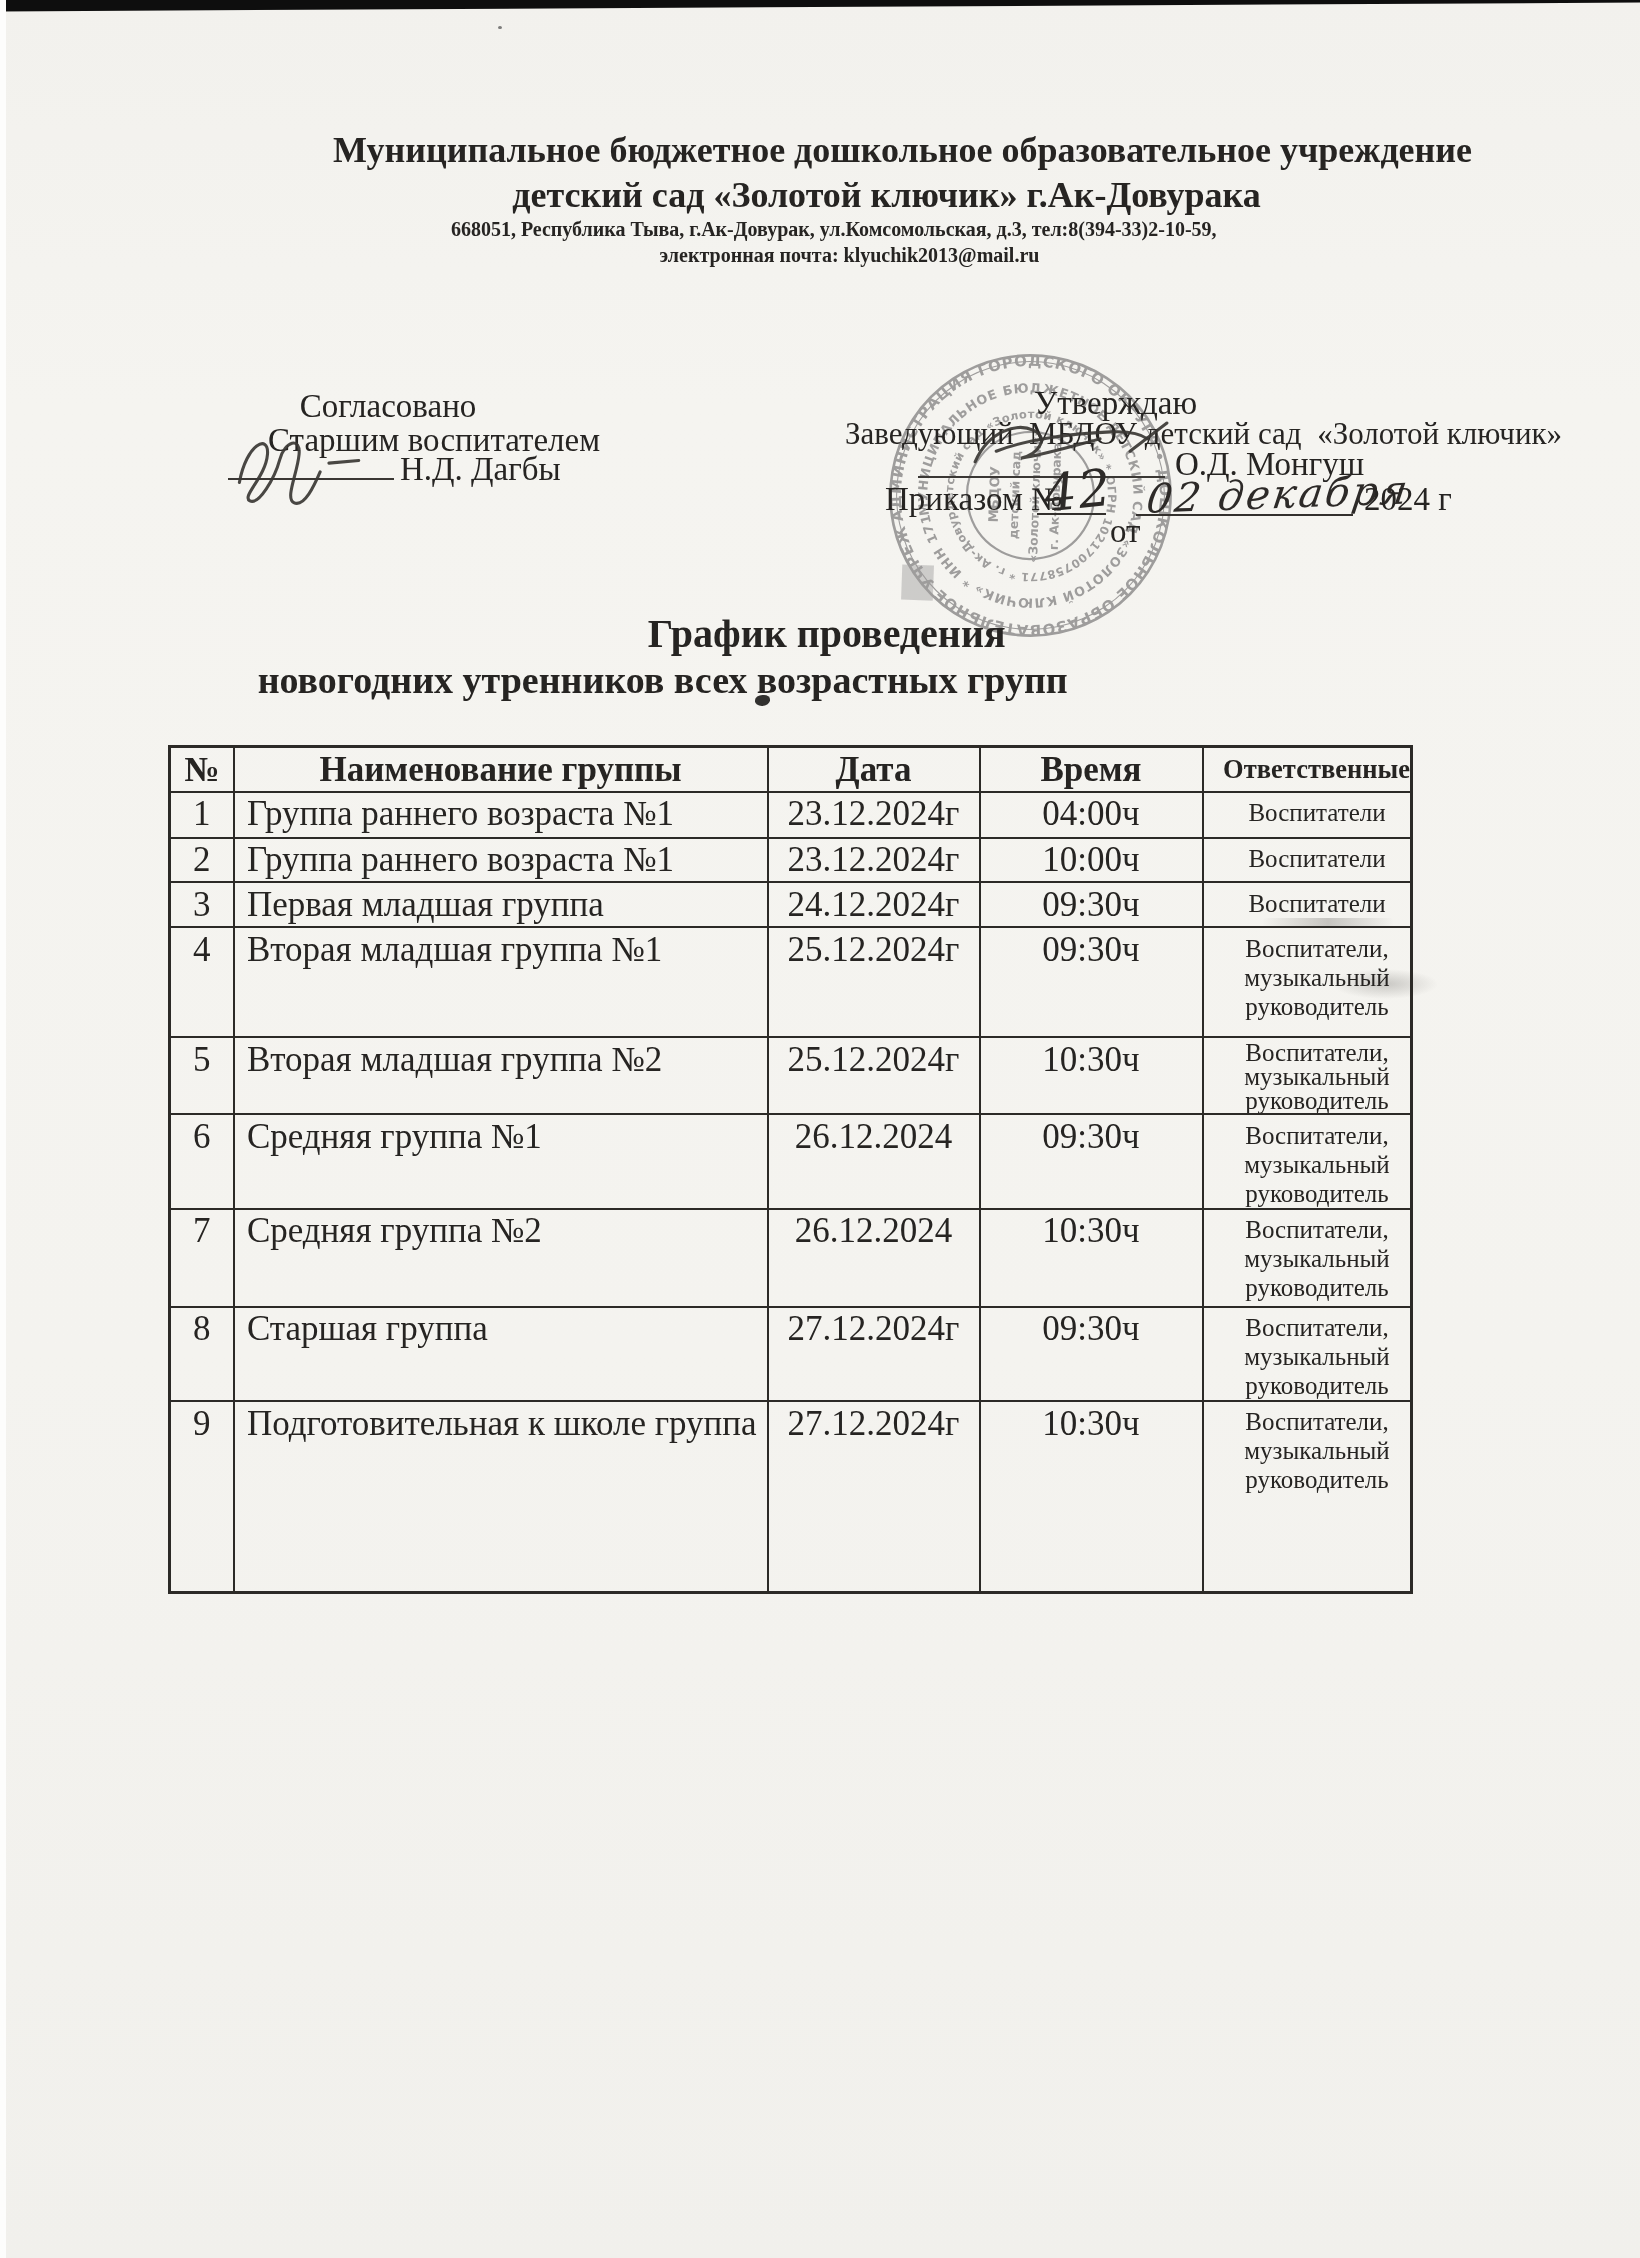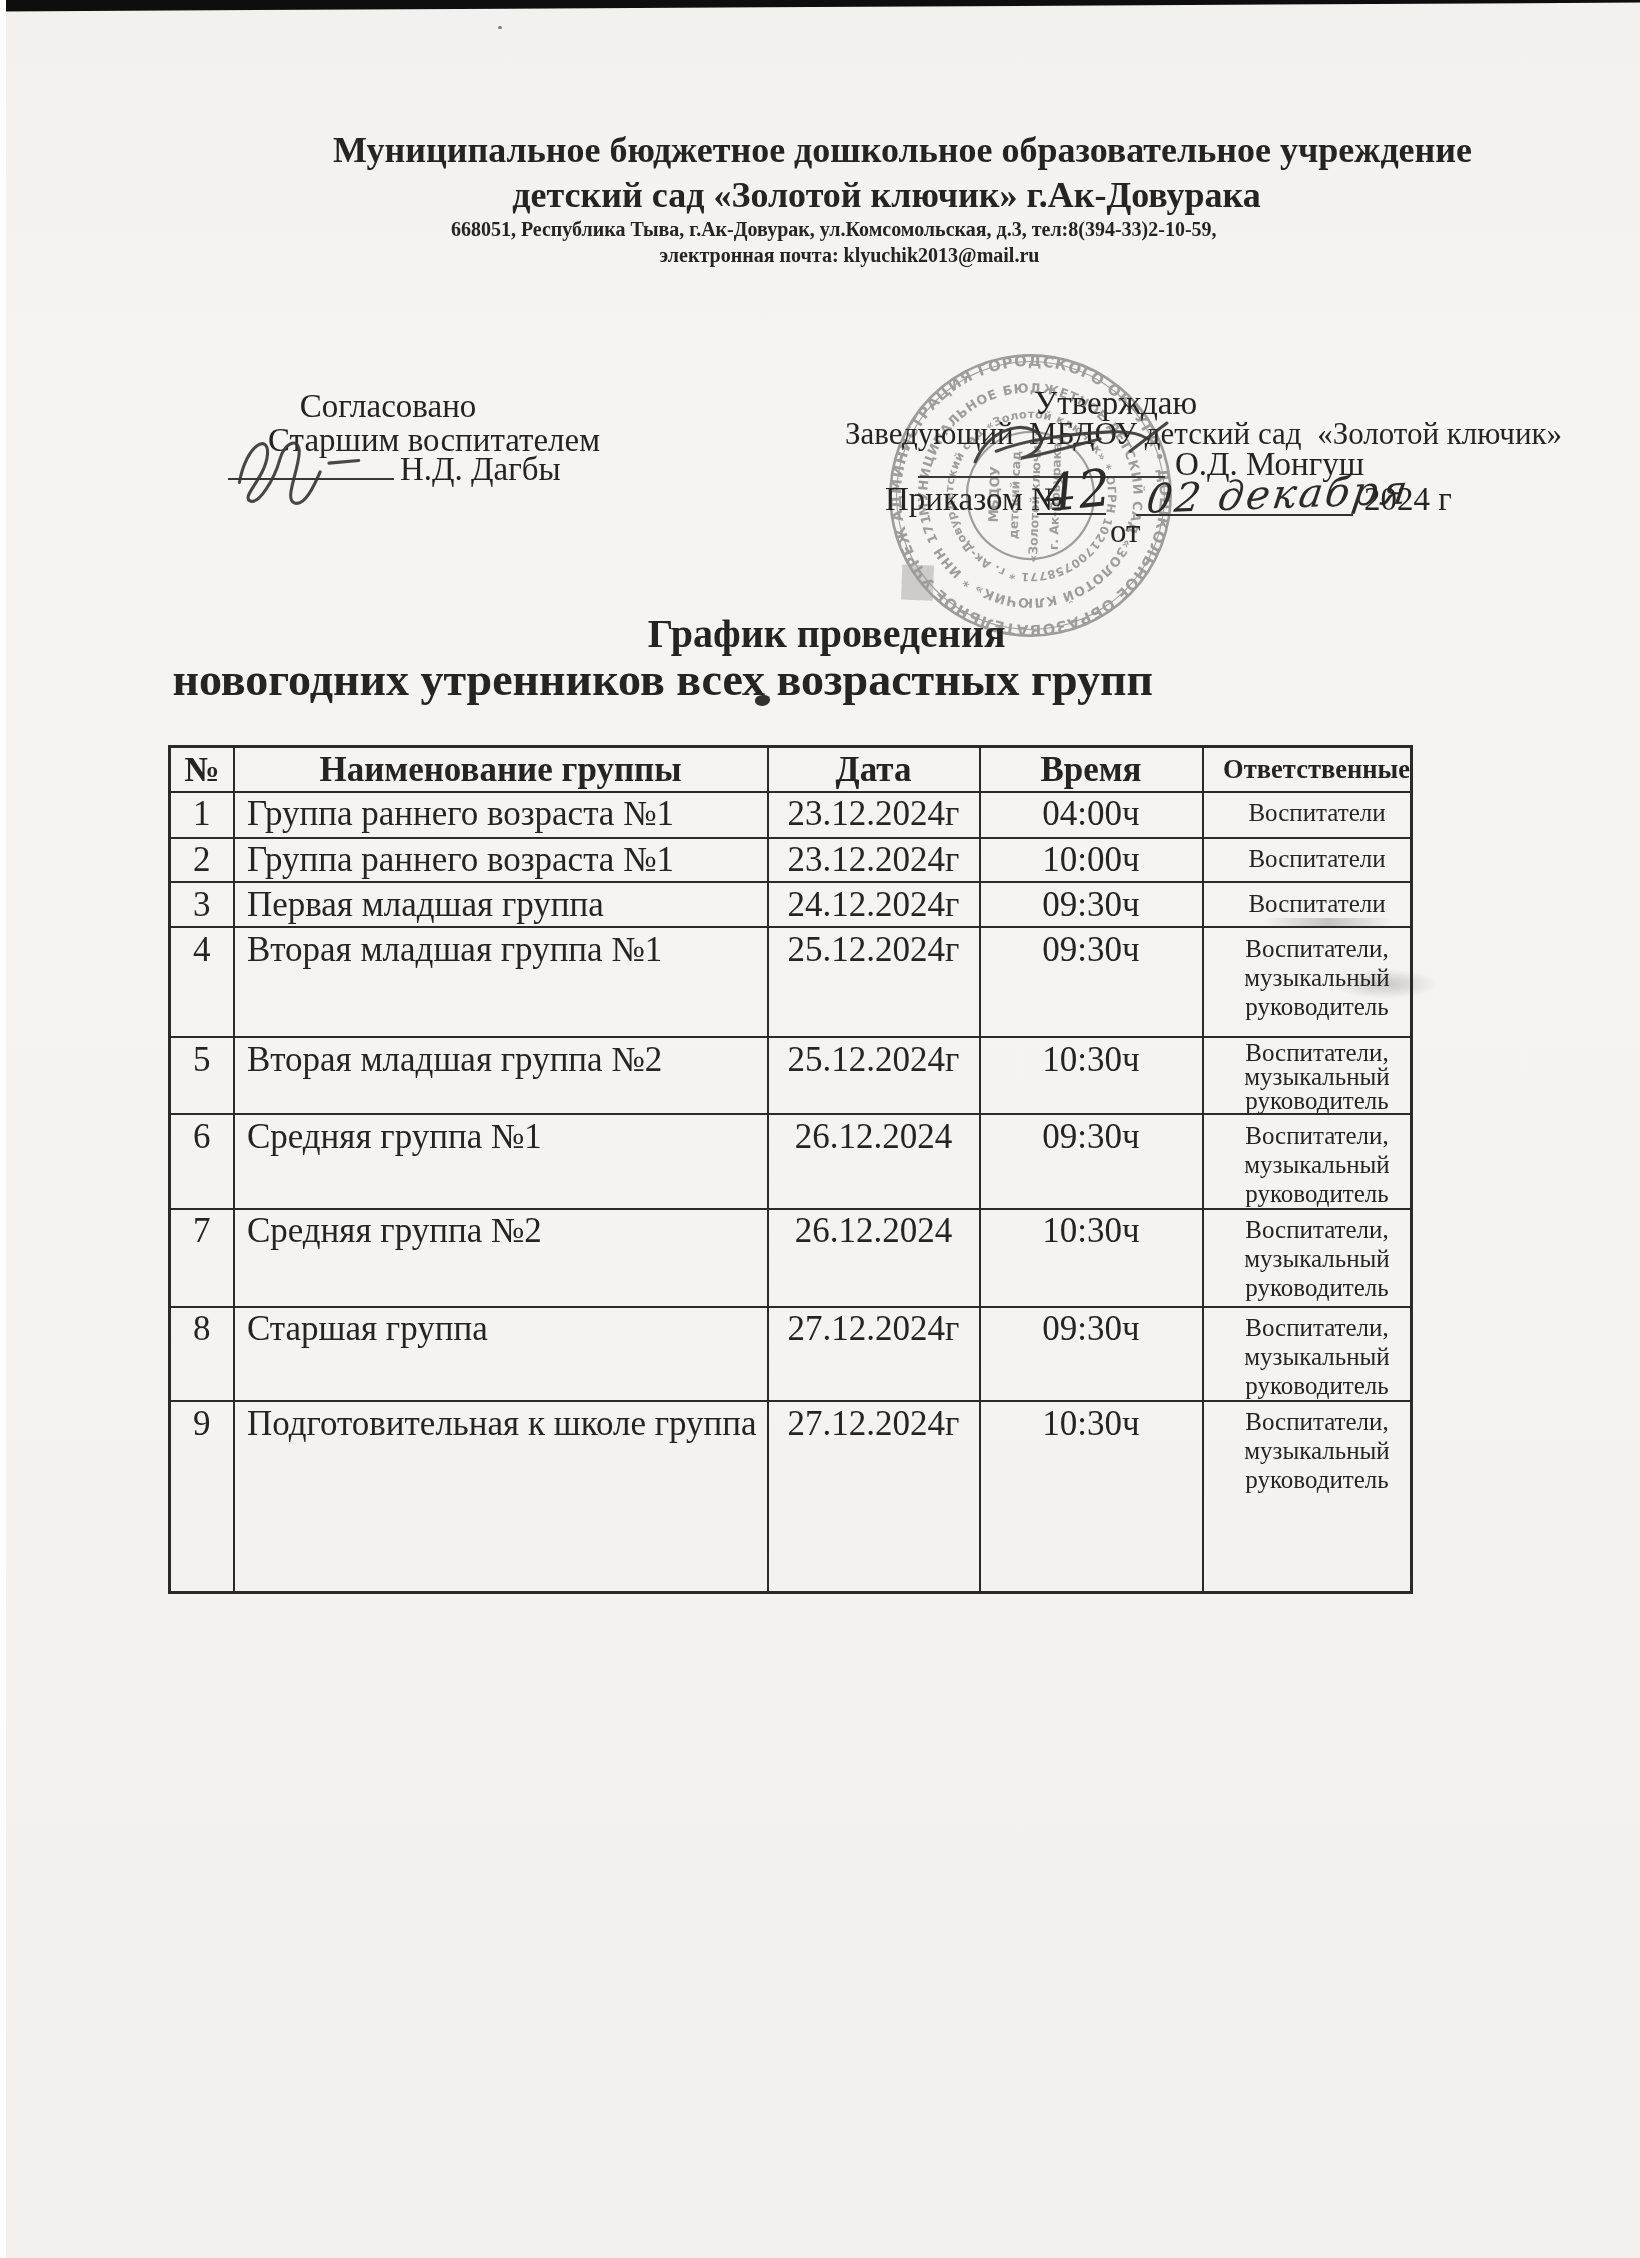--- a/index.html
+++ b/index.html
@@ -58,21 +58,21 @@
   
   .stamp{position:absolute;left:879px;top:344px;width:303px;height:303px;
     transform:rotate(-12deg);mix-blend-mode:multiply;opacity:.78;}
   .stamp text{fill:#8b8a8d;font-family:"DejaVu Sans",sans-serif;font-weight:bold;}
   .stamp circle{fill:none;stroke:#8b8a8d;}
 
   
   .title1{position:absolute;left:0;top:612px;width:1641px;padding-left:12.4px;box-sizing:border-box;
     text-align:center;font-weight:bold;font-size:40px;line-height:44px;}
   .title2{position:absolute;left:0;top:658px;width:1313px;padding-left:12.4px;box-sizing:border-box;
-    text-align:center;font-weight:bold;font-size:46px;line-height:44px;}
+    text-align:center;font-weight:bold;font-size:38px;line-height:44px;}
 
   
   .sched{position:absolute;left:168px;top:745px;width:1242px;border-collapse:collapse;table-layout:fixed;
     border:3.5px solid #2c2a27;}
   .sched th,.sched td{border:2.2px solid #2c2a27;overflow:hidden;}
   .sched thead tr{height:45px;}
   .sched th{font-weight:bold;font-size:35px;line-height:41px;text-align:center;padding:0;}
   .sched th.small{font-size:26.5px;line-height:30px;text-align:right;}
   .sched td{vertical-align:top;font-size:35px;line-height:42px;padding:0.9px 3.5px 0 3.5px;}
   .sched td.c1{text-align:center;}

